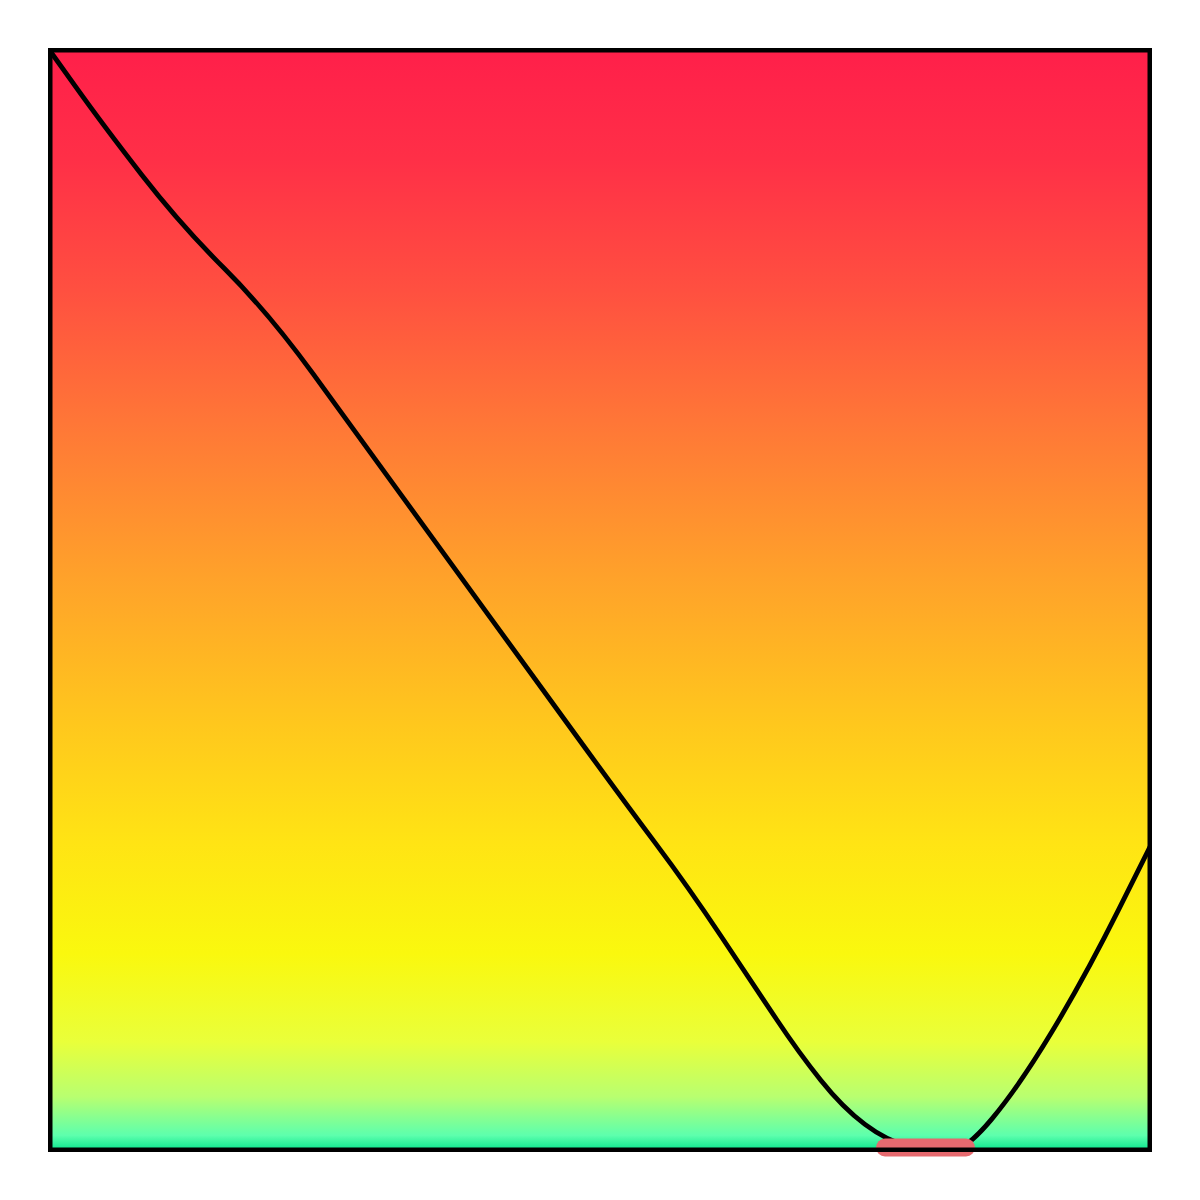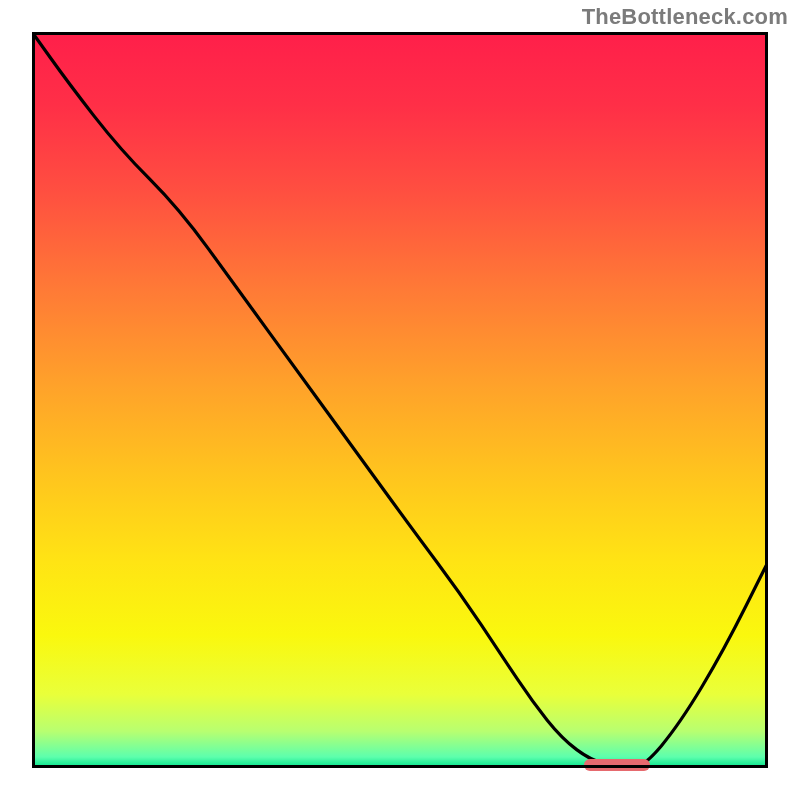--- a/index.html
+++ b/index.html
@@ -57,21 +57,20 @@
     height: 12px;
     border-radius: 6px;
     background: #e66a6f;
   }
 </style>
 </head>
 <body>
 
 <div class="chart-container">
 
-  <div class="watermark">TheBottleneck.com</div>
 
   <div class="plot-area">
 
     <svg class="gradient-bg" viewBox="0 0 736 736" preserveAspectRatio="none">
       <defs>
         <linearGradient id="heat" x1="0" y1="0" x2="0" y2="1">
             <stop offset="0%" stop-color="#ff1f4a"></stop>
             <stop offset="10%" stop-color="#ff2f47"></stop>
             <stop offset="22%" stop-color="#ff5040"></stop>
             <stop offset="35%" stop-color="#ff7a36"></stop>

